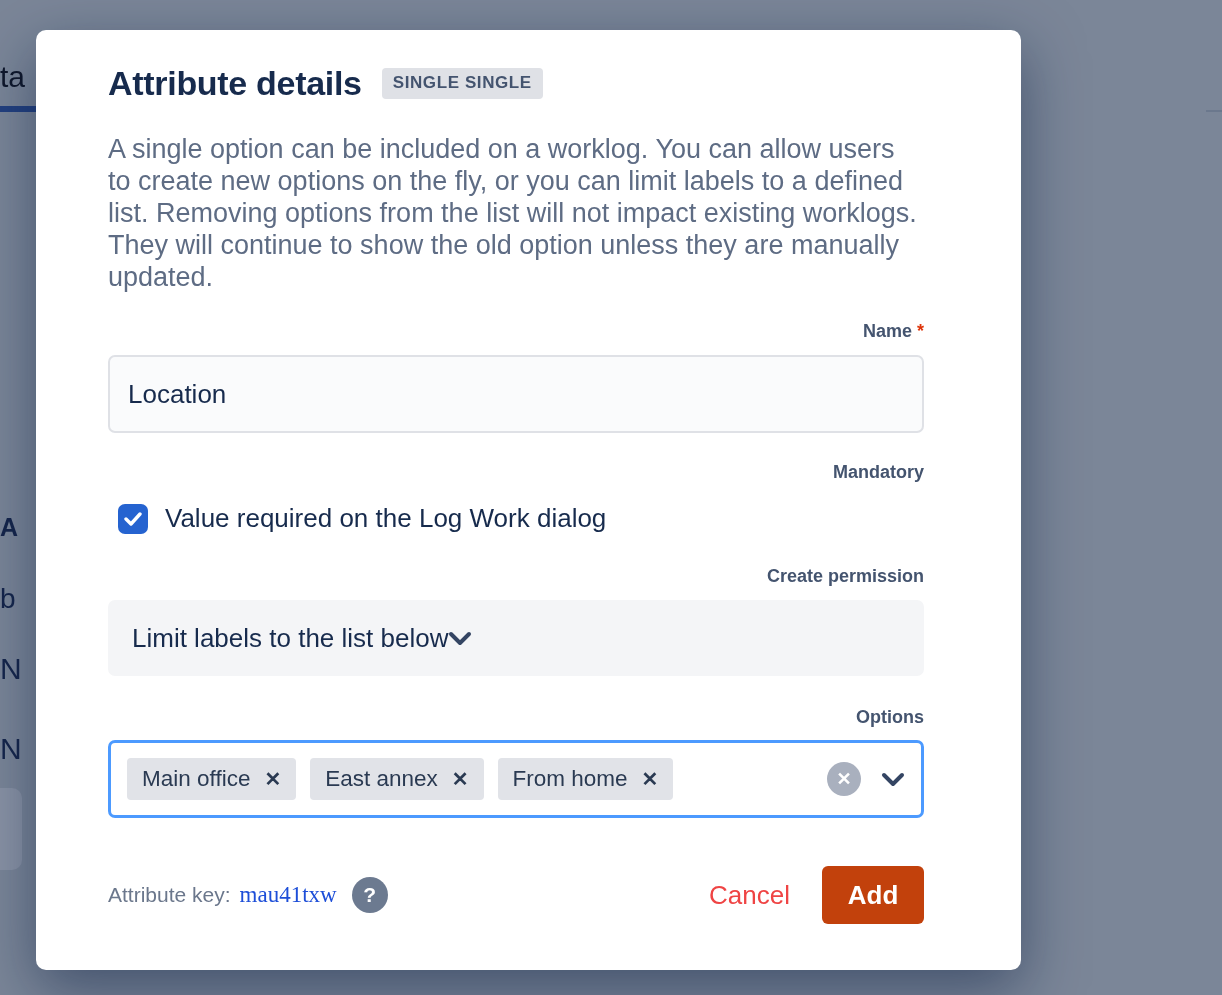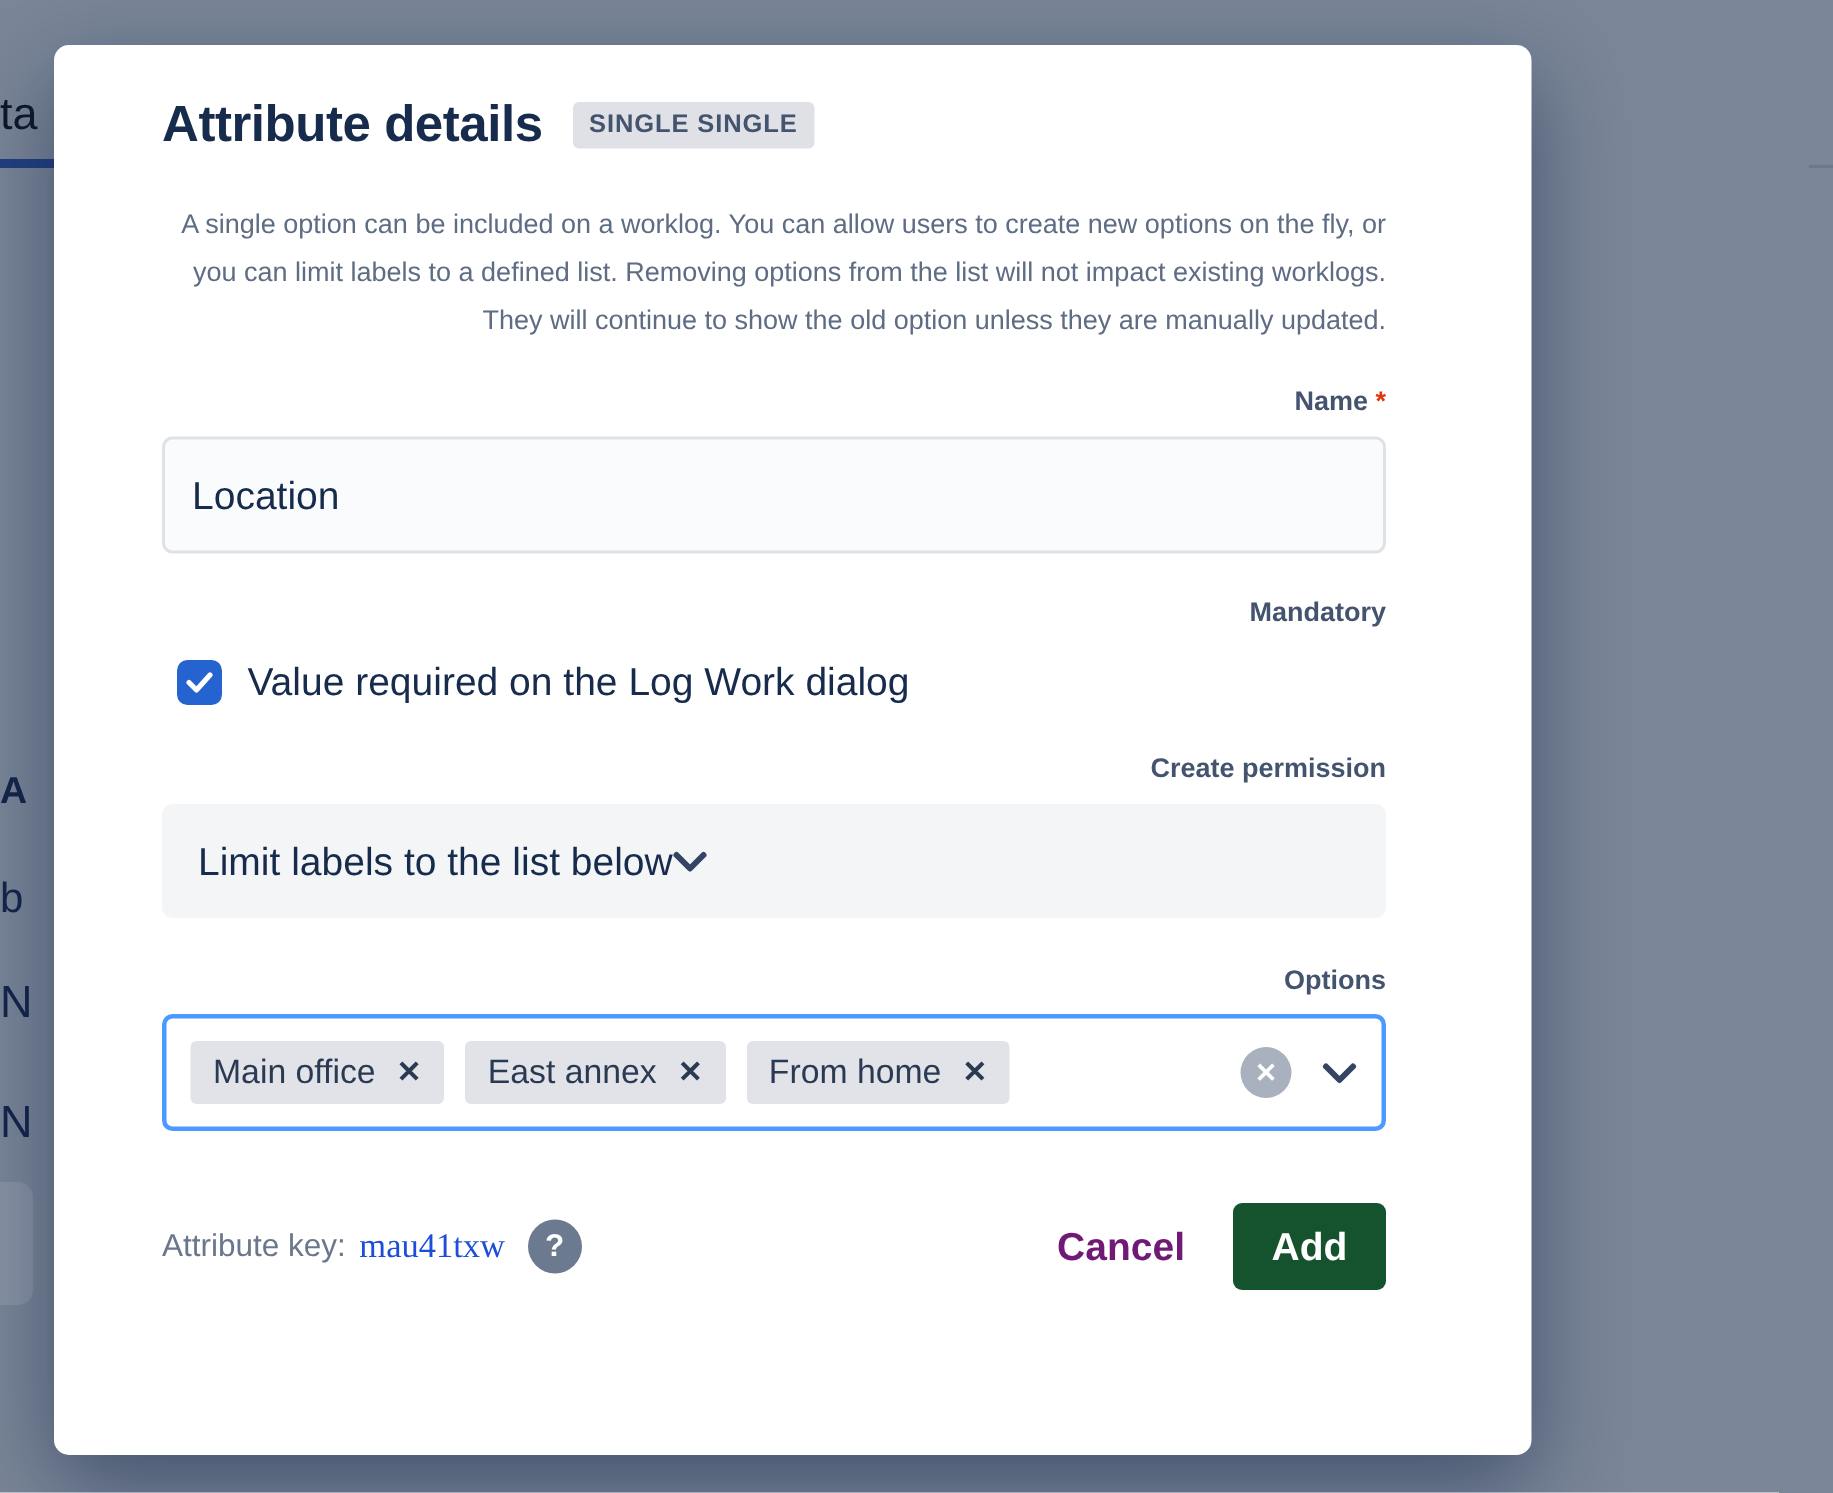--- a/index.html
+++ b/index.html
@@ -30,21 +30,21 @@
   }
 
   .title-row{display:flex;align-items:center;gap:20px;}
   .dialog-title{font-size:34px;font-weight:700;color:#172B4D;letter-spacing:-0.3px;}
   .type-badge{
     background:#DFE1E6;color:#44546F;font-size:17px;font-weight:700;
     letter-spacing:0.6px;padding:6px 11px;border-radius:4px;line-height:1.1;
   }
 
   .dialog-description{
-    margin-top:30px;font-size:18px;line-height:32px;color:#5E6C84;text-align:right;
+    margin-top:30px;font-size:27px;line-height:32px;color:#5E6C84;
   }
 
   .field-label{
     font-size:18px;font-weight:700;color:#44546F;text-align:right;
   }
   .required-star{color:#DE350B;margin-left:5px;font-weight:700;}
 
   .lbl-name{margin-top:28px;}
   .text-input{
     margin-top:13px;width:100%;height:78px;box-sizing:border-box;
@@ -96,24 +96,24 @@
     font-family:Liberation Serif, serif;font-size:23px;color:#1d4ed8;margin-left:9px;
   }
   .help-icon{
     width:36px;height:36px;border-radius:50%;background:#6C7A90;color:#fff;
     display:flex;align-items:center;justify-content:center;
     font-size:21px;font-weight:700;margin-left:15px;cursor:pointer;
   }
   .footer-spacer{flex:1;}
   .cancel-btn{
     background:none;border:none;font-family:"Liberation Sans", sans-serif;
-    font-size:26px;font-weight:700;color:#701a75;cursor:pointer;margin-right:32px;padding:0;
+    font-size:26px;font-weight:400;color:#ef4444;cursor:pointer;margin-right:32px;padding:0;
   }
   .add-btn{
-    border:none;background:#14532d;color:#fff;border-radius:6px;
+    border:none;background:#c2410c;color:#fff;border-radius:6px;
     font-family:"Liberation Sans", sans-serif;
     width:102px;height:58px;font-size:26px;font-weight:700;cursor:pointer;
   }
 </style>
 </head>
 <body>
 
 <div class="bg-frag bg-tab-text">ta</div>
 <div class="bg-tab-underline"></div>
 <div class="bg-rule-right"></div>

